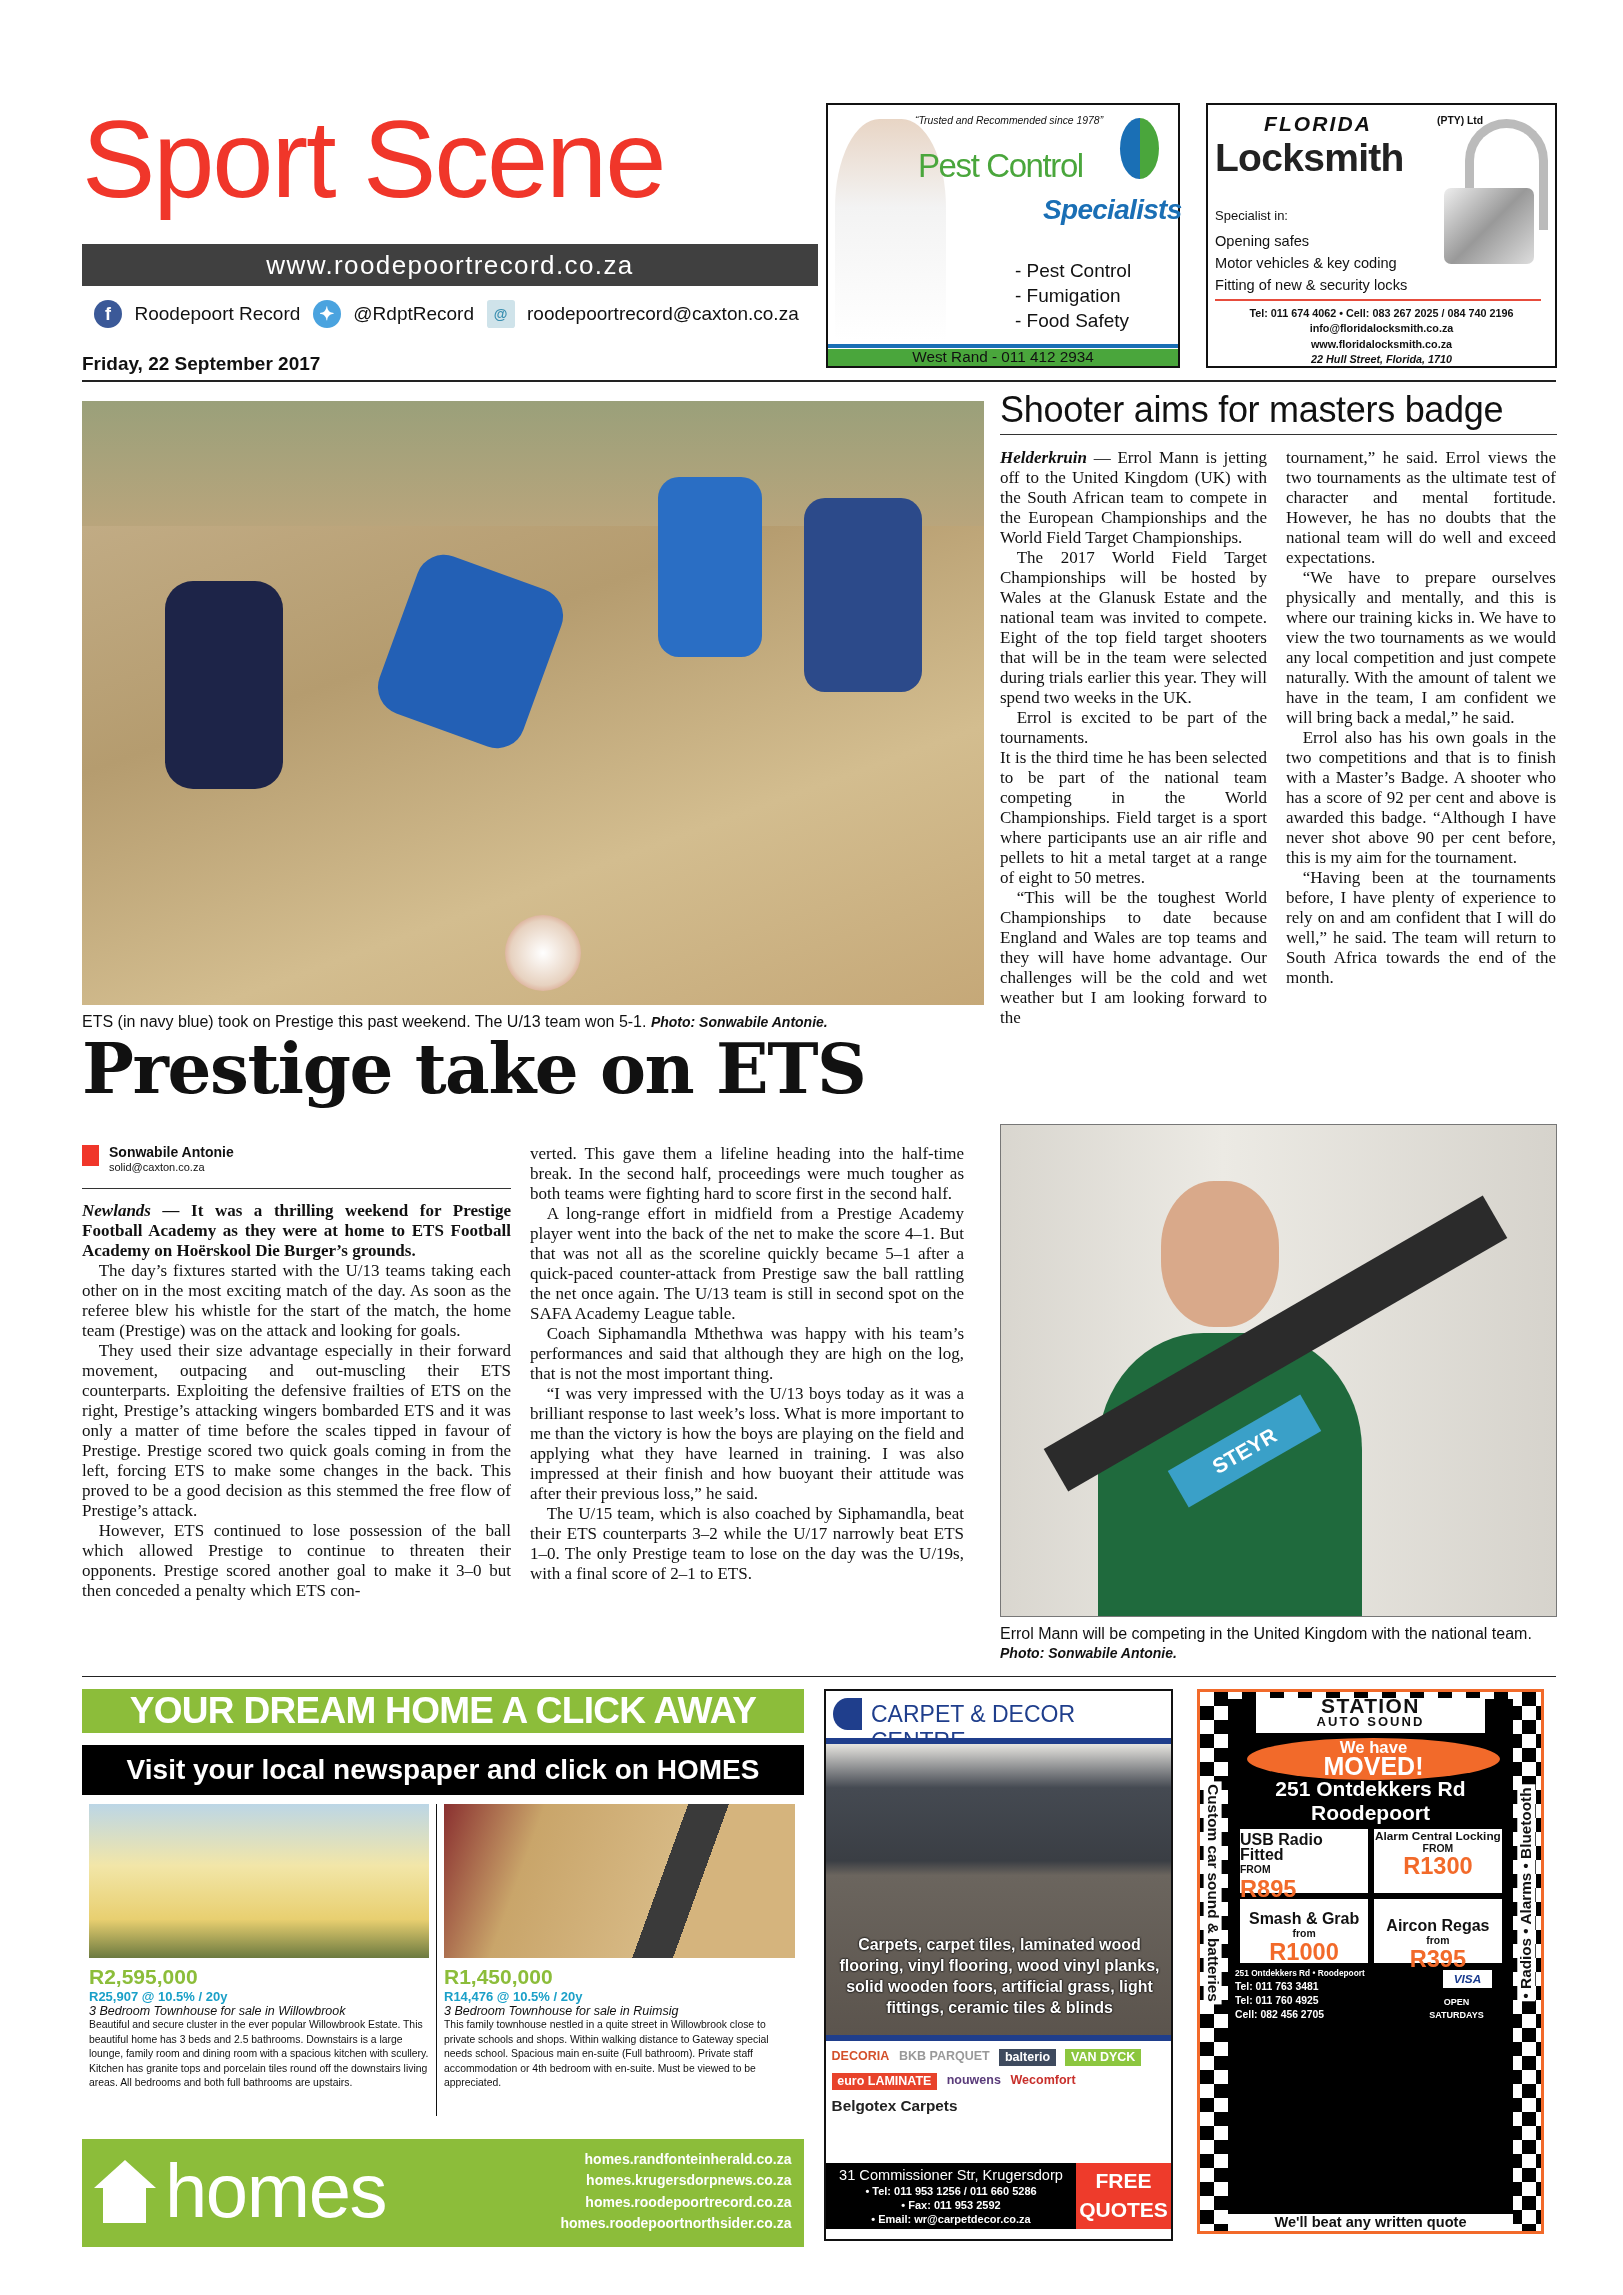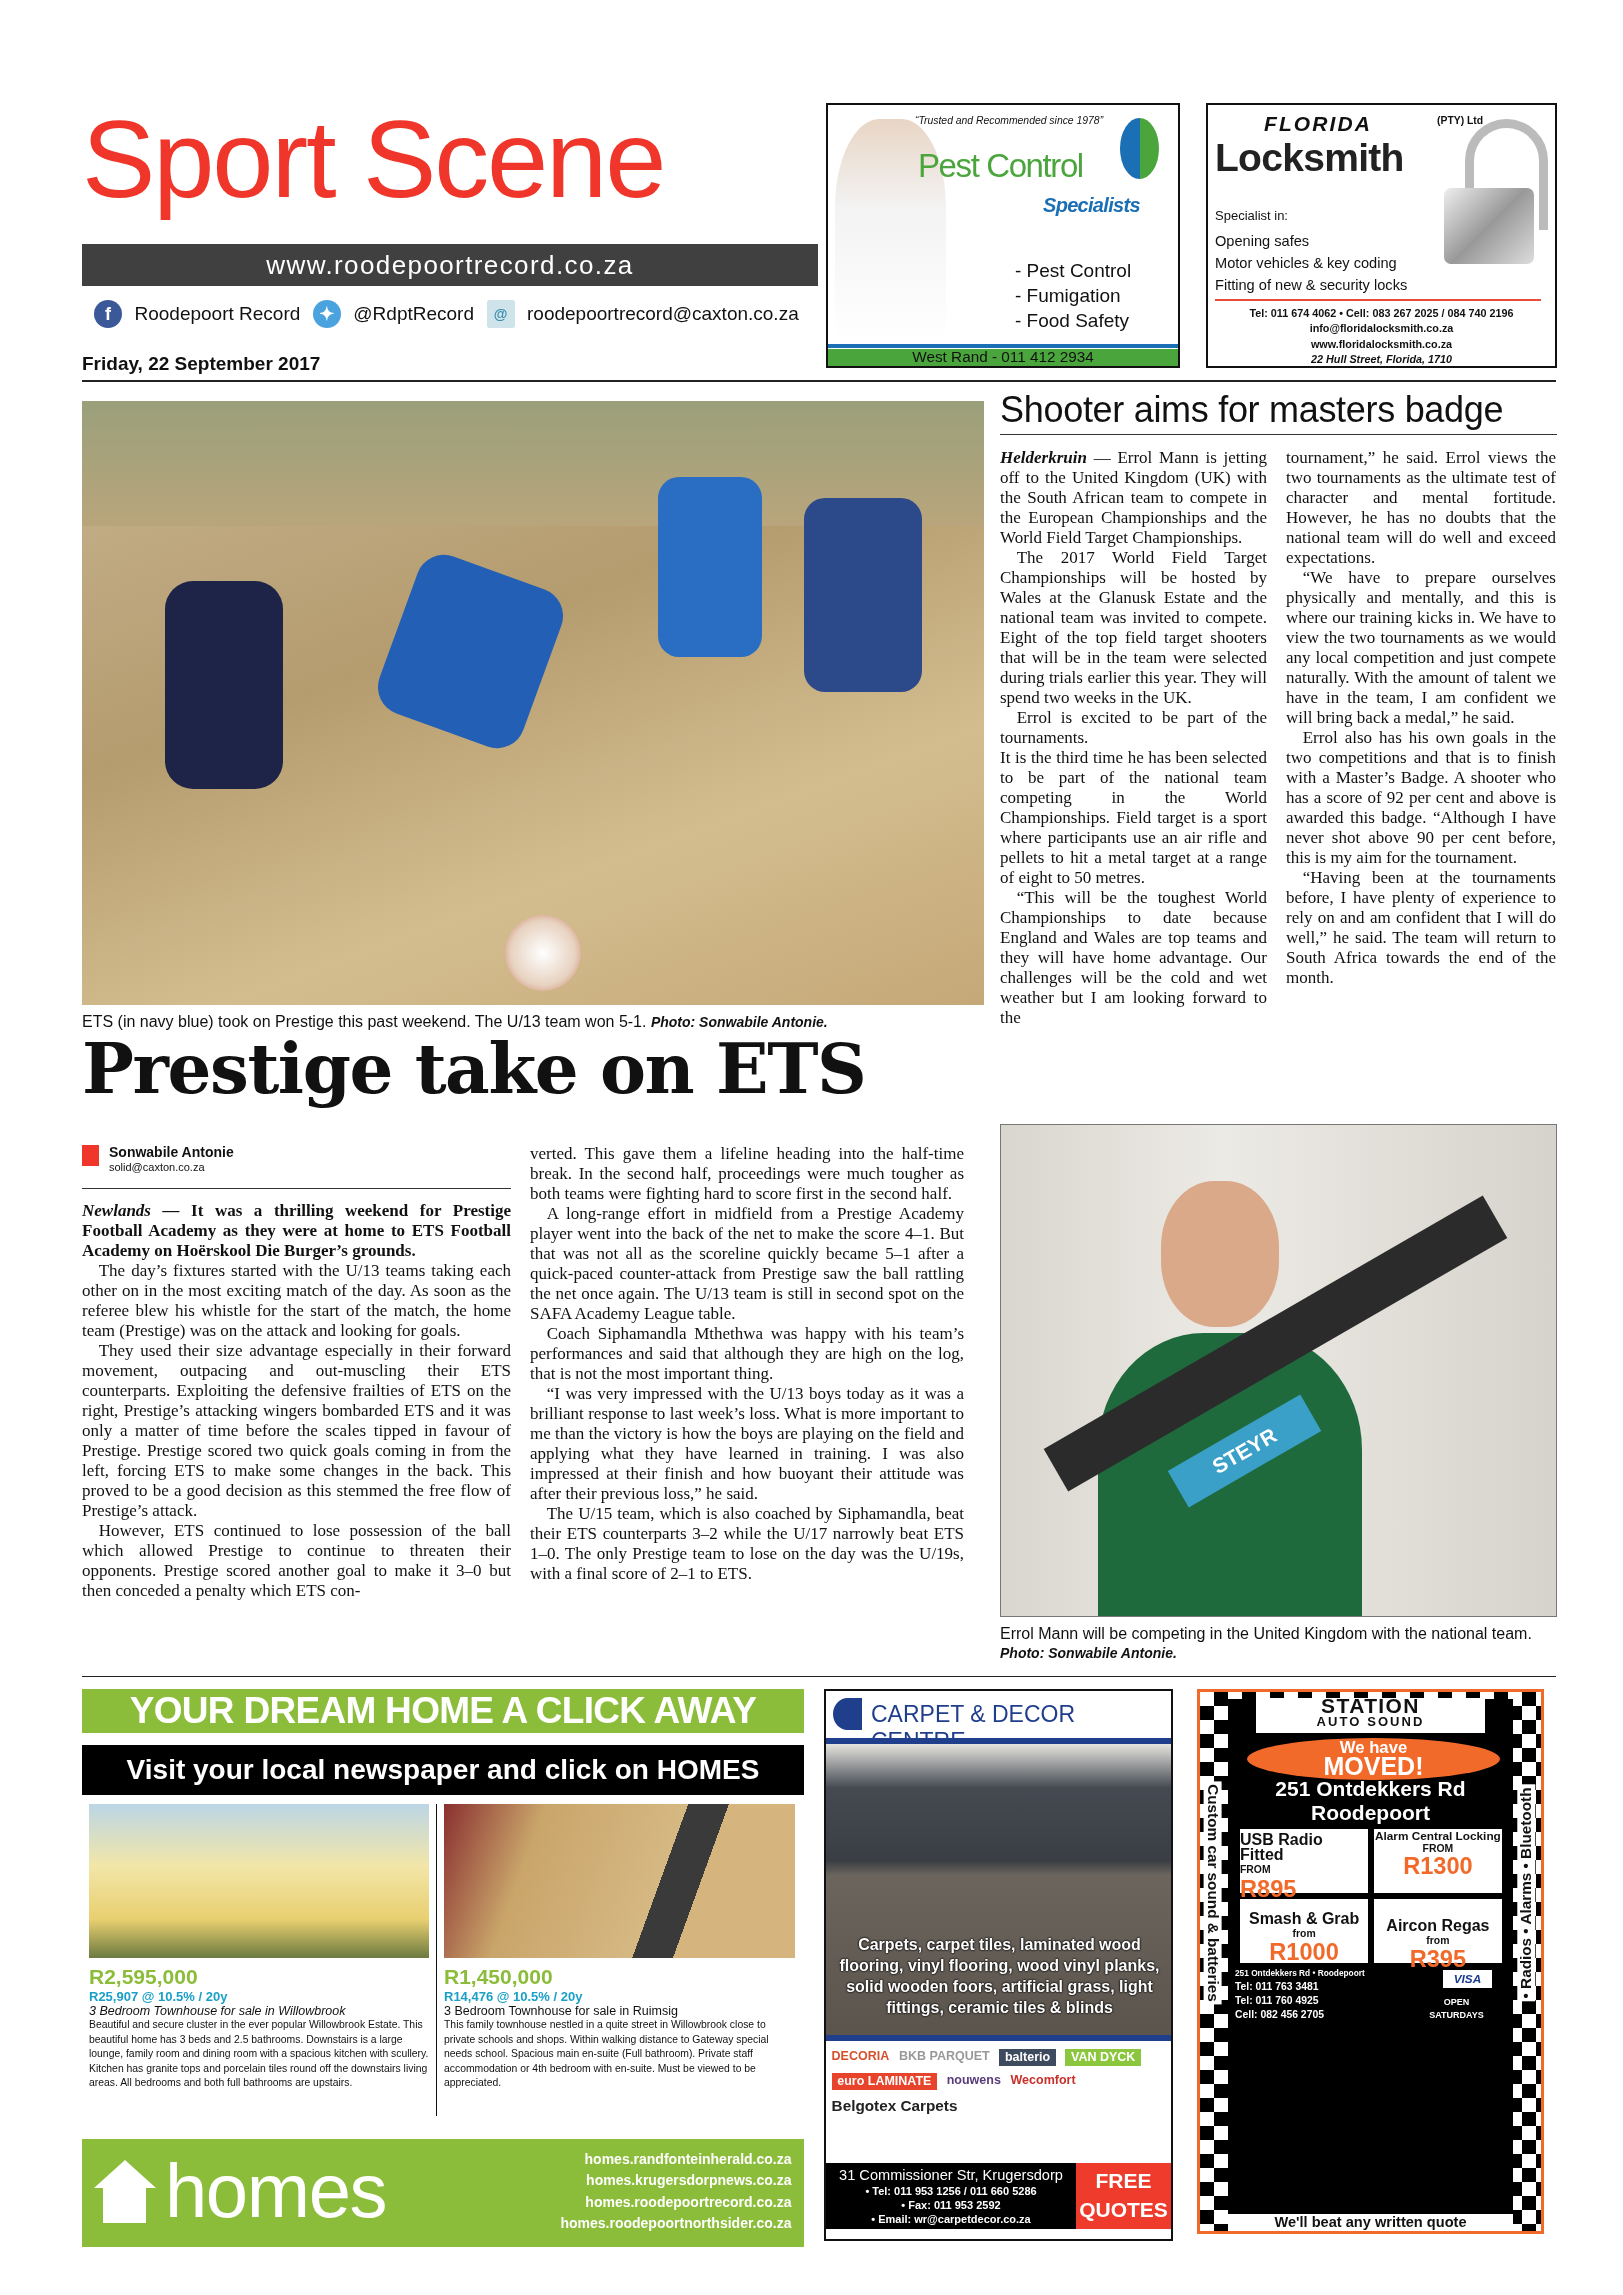--- a/index.html
+++ b/index.html
@@ -45,21 +45,21 @@
   <span>roodepoortrecord@caxton.co.za</span>
 </div>
 <div class="abs date">Friday, 22 September 2017</div>
 <div class="abs rule" style="left:82px;top:380px;width:1474px"></div>
 
 <div class="abs ad pest">
   <div class="abs" style="left:7px;top:14px;width:111px;height:222px;background:linear-gradient(#e8d5c5,#f3f3f3 40%,#fff);border-radius:40% 40% 0 0"></div>
   <div class="abs sans" style="left:87px;top:9.7px;font-size:10.4px;font-style:italic">“Trusted and Recommended since 1978”</div>
   <div class="abs sans" style="left:292px;top:12.5px;width:39px;height:61px;border-radius:50%;background:linear-gradient(90deg,#1a6fb5 50%,#4aa63c 50%)"></div>
   <div class="abs sans" style="left:90px;top:42px;font-size:33px;color:#4aa63c;letter-spacing:-1.4px">Pest Control</div>
-  <div class="abs sans" style="left:215px;top:89px;font-size:20px;color:#1a6fb5;font-style:italic;font-weight:bold;letter-spacing:-0.7px">Specialists</div>
+  <div class="abs sans" style="left:215px;top:89px;font-size:28px;color:#1a6fb5;font-style:italic;font-weight:bold;letter-spacing:-0.7px">Specialists</div>
   <div class="abs sans" style="left:187px;top:153px;font-size:19px;line-height:25px">
     <div>- Pest Control</div>
       <div>- Fumigation</div>
       <div>- Food Safety</div>
   </div>
   <div class="abs" style="left:0;bottom:18px;width:100%;height:4.2px;background:#1a6fb5"></div>
   <div class="abs sans" style="left:0;bottom:0;width:100%;height:16.7px;background:#4aa63c;text-align:center;font-size:15.3px;line-height:16.7px">West Rand - 011 412 2934</div>
 </div>
 
 <div class="abs ad lock">
@@ -150,21 +150,21 @@
 
   <div class="abs card" style="left:7px;top:276px;width:340px">
     <div style="color:#8cbd3a;font-weight:bold;font-size:21px">R2,595,000</div>
     <div style="color:#1aa0c8;font-weight:bold;font-size:13px">R25,907 @ 10.5% / 20y</div>
     <div style="font-style:italic;font-size:12.5px">3 Bedroom Townhouse for sale in Willowbrook</div>
     <div style="font-size:10.4px;line-height:14.6px">Beautiful and secure cluster in the ever popular Willowbrook Estate. This beautiful home has 3 beds and 2.5 bathrooms. Downstairs is a large lounge, family room and dining room with a spacious kitchen with scullery. Kitchen has granite tops and porcelain tiles round off the downstairs living areas. All bedrooms and both full bathrooms are upstairs.</div>
   </div>
   <div class="abs card" style="left:362px;top:276px;width:351px">
     <div style="color:#8cbd3a;font-weight:bold;font-size:21px">R1,450,000</div>
     <div style="color:#1aa0c8;font-weight:bold;font-size:13px">R14,476 @ 10.5% / 20y</div>
-    <div style="font-size:12.5px">3 Bedroom Townhouse for sale in Ruimsig</div>
+    <div style="font-style:italic;font-size:12.5px">3 Bedroom Townhouse for sale in Ruimsig</div>
     <div style="font-size:10.4px;line-height:14.6px">This family townhouse nestled in a quite street in Willowbrook close to private schools and shops. Within walking distance to Gateway special needs school. Spacious main en-suite (Full bathroom). Private staff accommodation or 4th bedroom with en-suite. Must be viewed to be appreciated.</div>
   </div>
 
   <div class="abs green" style="left:0;top:450px;width:100%;height:108px">
     <div class="abs" style="left:15.3px;top:21px;width:56px;height:62px">
       <div style="width:0;height:0;border-left:31px solid transparent;border-right:31px solid transparent;border-bottom:28px solid #fff;margin-left:-3.5px"></div>
       <div style="width:43px;height:35px;background:#fff;margin-left:6.2px"></div>
     </div>
     <div class="abs sans" style="left:83px;top:7px;font-size:76px;color:#fff;font-weight:100;letter-spacing:-1.4px;line-height:90px">homes</div>
     <div class="abs sans" style="right:12.5px;top:9.7px;text-align:right;color:#fff;font-weight:bold;font-size:14px;line-height:21.5px">

